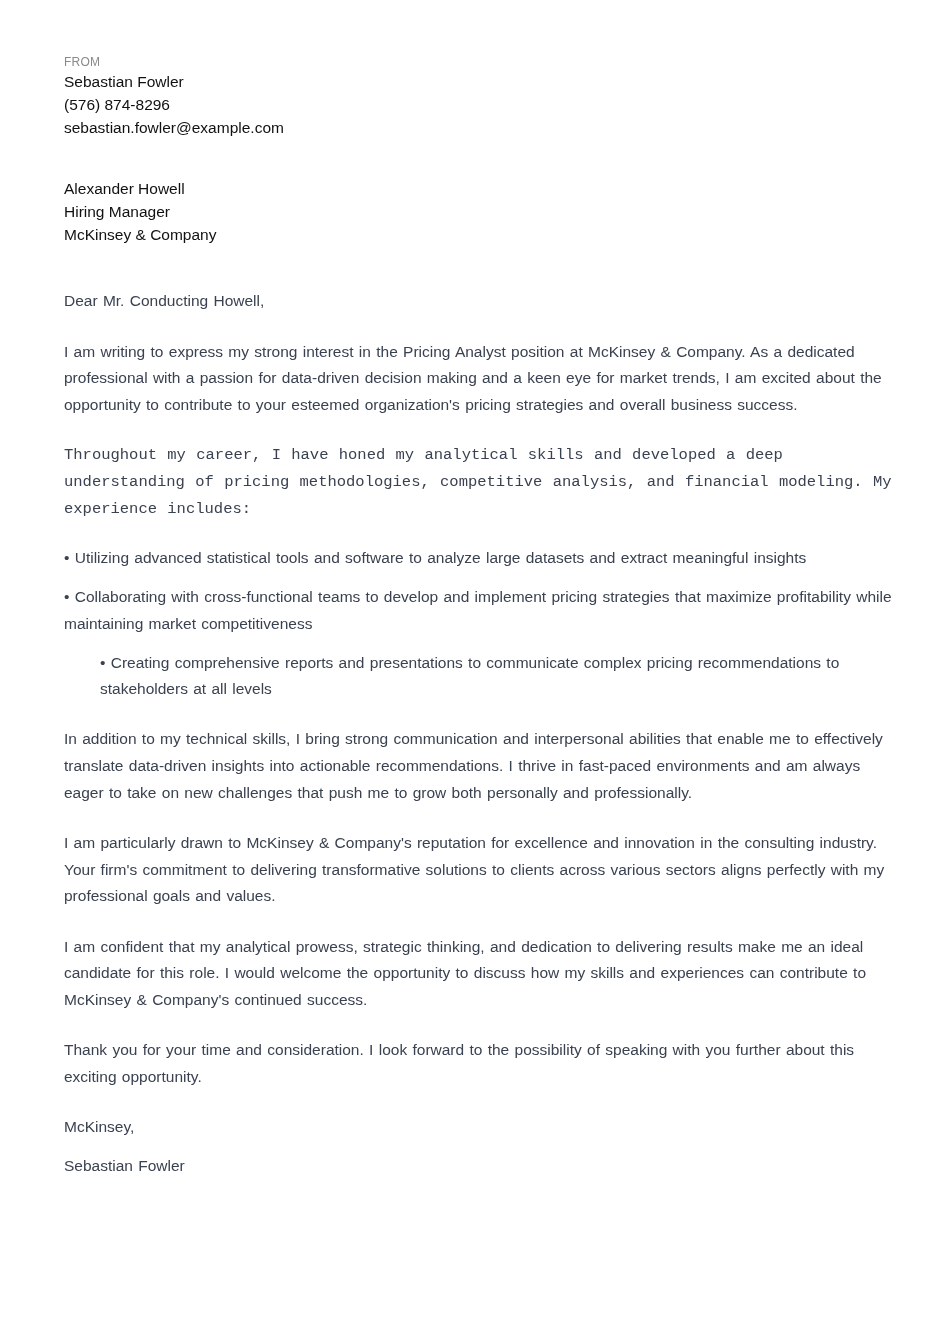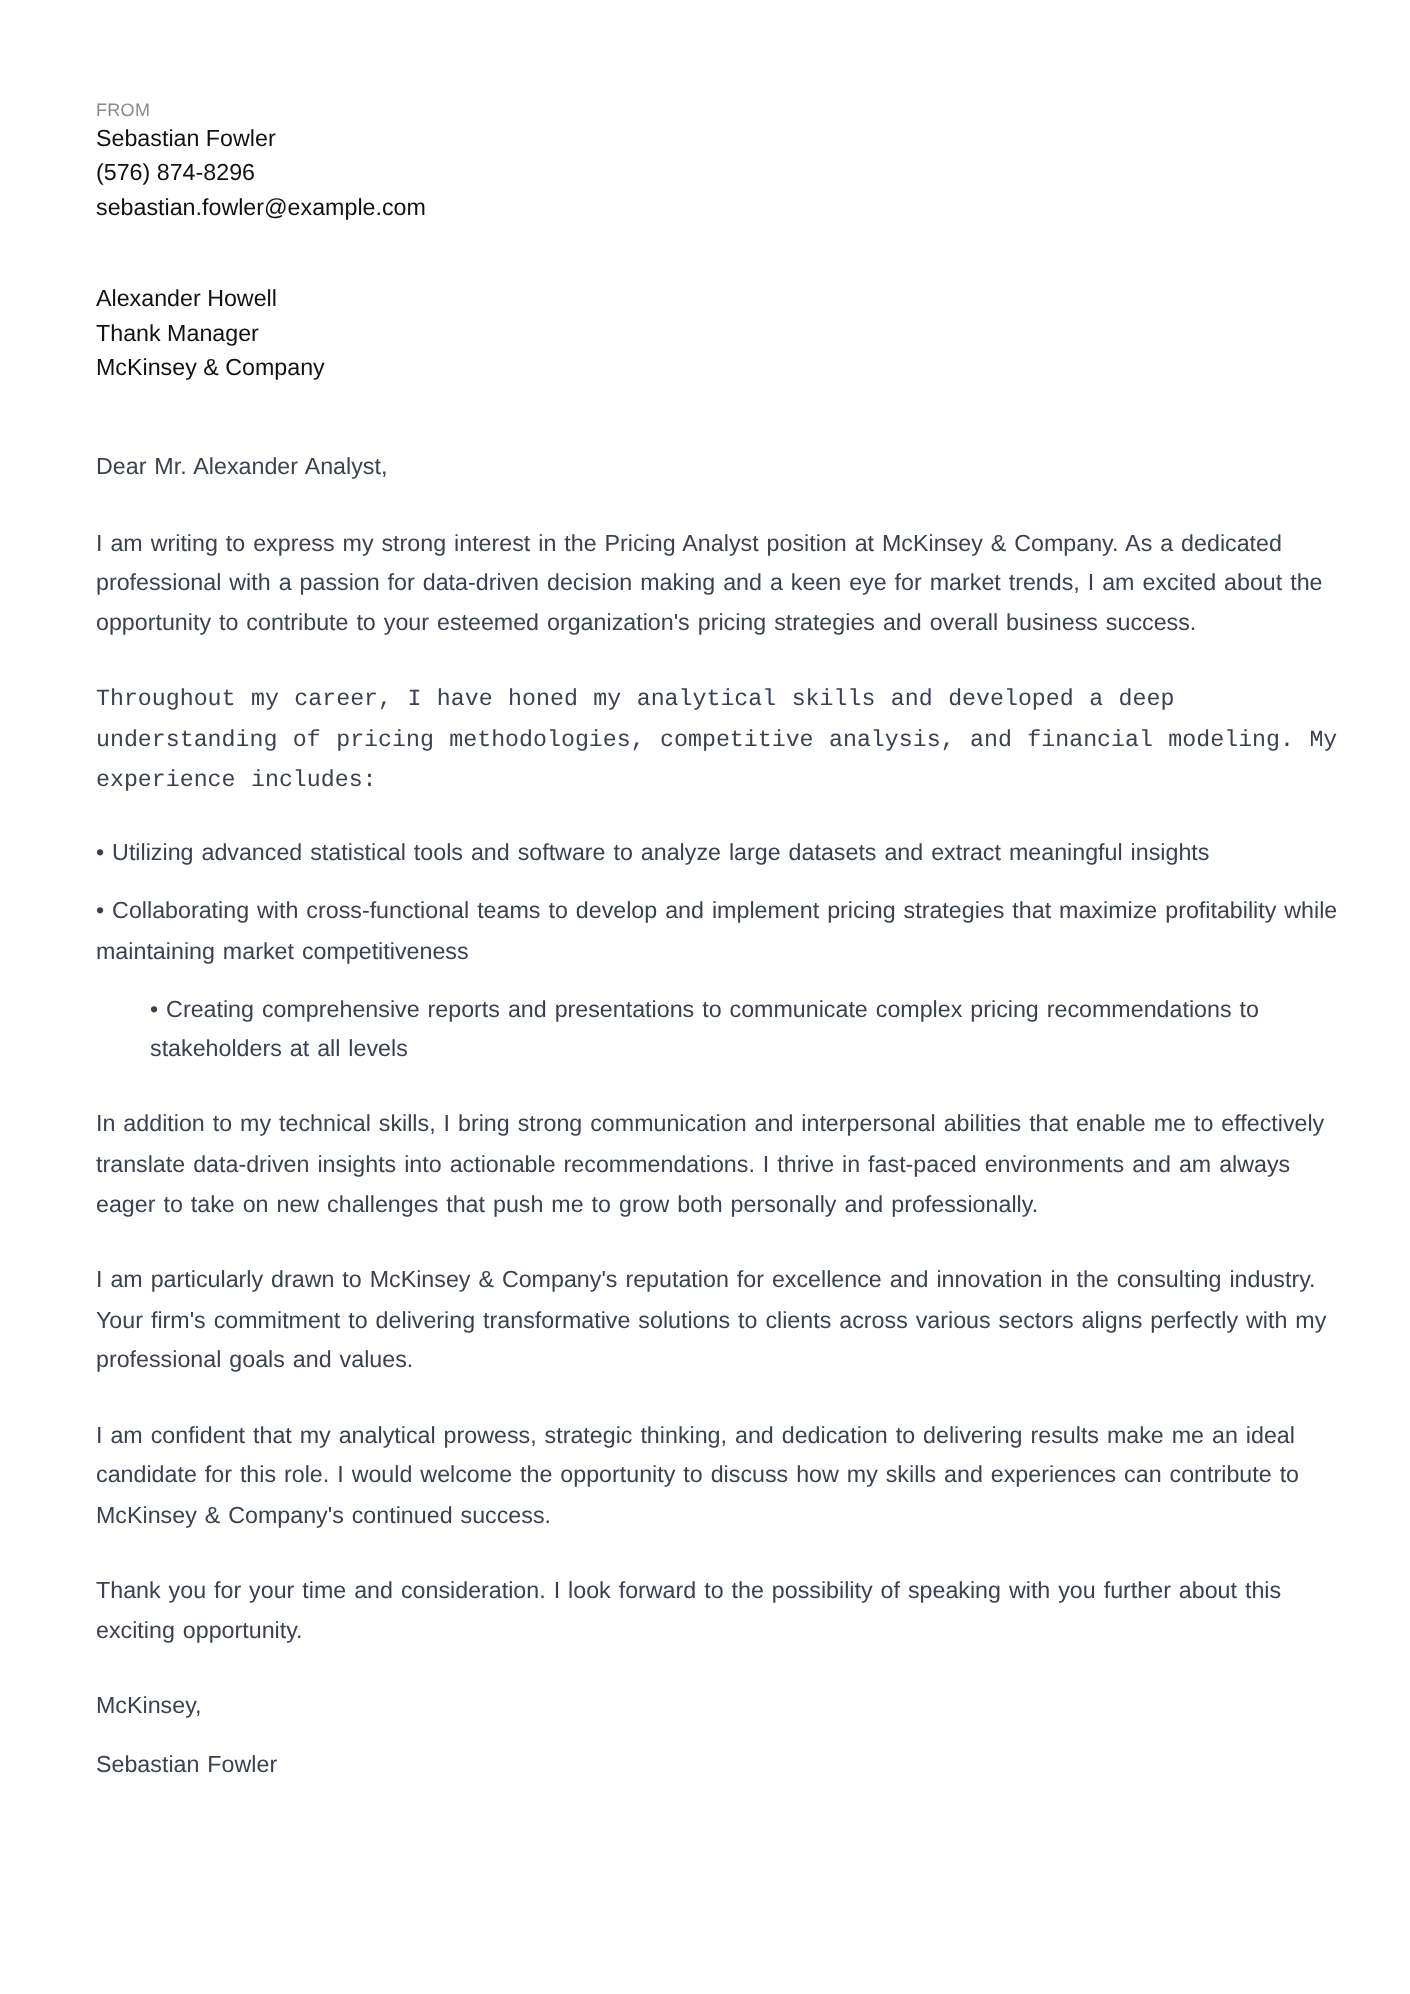--- a/index.html
+++ b/index.html
@@ -9,21 +9,21 @@
       background: #ffffff;
     }
     body {
       font-family: "Liberation Sans", "DejaVu Sans", sans-serif;
       position: relative;
       overflow: hidden;
     }
     .page {
       position: absolute;
       left: 64px;
-      top: 65px;
+      top: 54px;
       width: 836px;
     }
     .block-label {
       font-size: 12px;
       line-height: 16px;
       color: #8a8a8a;
       letter-spacing: 0.2px;
       text-transform: uppercase;
     }
     .block-line {
@@ -54,26 +54,26 @@
 
   <section class="from-block">
     <div class="block-label">FROM</div>
     <div class="block-line">Sebastian Fowler</div>
     <div class="block-line">(576) 874-8296</div>
     <div class="block-line">sebastian.fowler@example.com</div>
   </section>
 
   <section class="to-block">
     <div class="block-line">Alexander Howell</div>
-    <div class="block-line">Thank Manager</div>
+    <div class="block-line">Hiring Manager</div>
     <div class="block-line">McKinsey &amp; Company</div>
   </section>
 
   <section class="letter-body">
-    <p class="body-text greeting">Dear Mr. Alexander Analyst,</p>
+    <p class="body-text greeting">Dear Mr. Conducting Howell,</p>
 
     <p class="body-text para">I am writing to express my strong interest in the Pricing Analyst position at McKinsey &amp; Company. As a dedicated professional with a passion for data-driven decision making and a keen eye for market trends, I am excited about the opportunity to contribute to your esteemed organization's pricing strategies and overall business success.</p>
     <p class="body-text para intro-exp">Throughout my career, I have honed my analytical skills and developed a deep understanding of pricing methodologies, competitive analysis, and financial modeling. My experience includes:</p>
 
     <ul style="list-style:none;">
       <li class="body-text bullet">• Utilizing advanced statistical tools and software to analyze large datasets and extract meaningful insights</li>
       <li class="body-text bullet">• Collaborating with cross-functional teams to develop and implement pricing strategies that maximize profitability while maintaining market competitiveness</li>
       <li class="body-text bullet last">• Creating comprehensive reports and presentations to communicate complex pricing recommendations to stakeholders at all levels</li>
     </ul>
 

